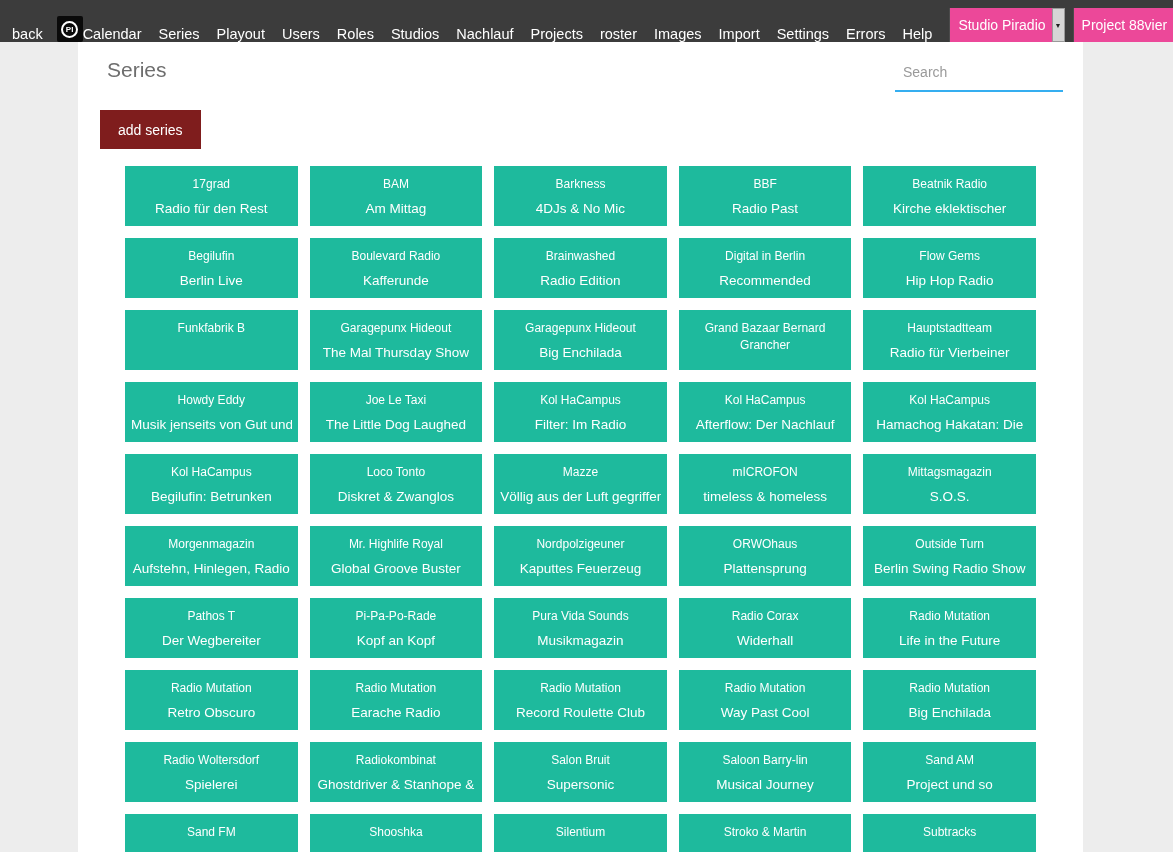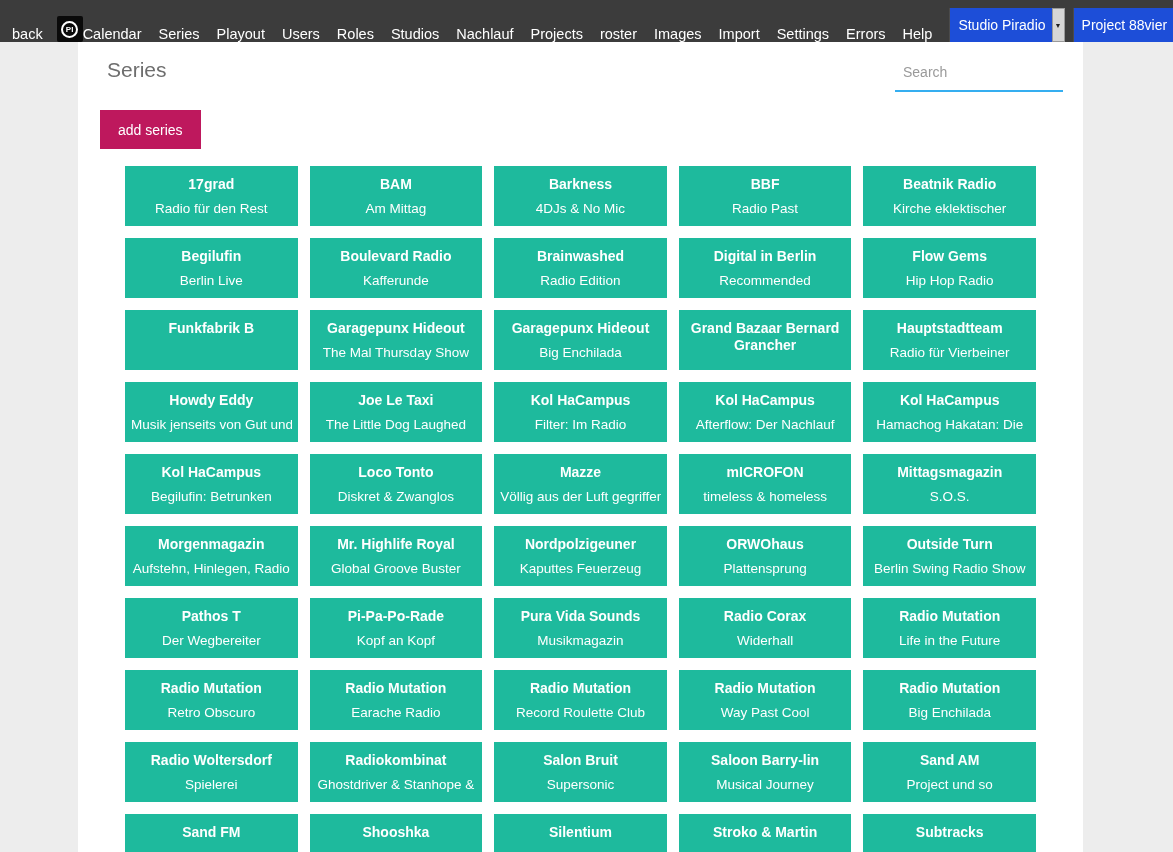--- a/index.html
+++ b/index.html
@@ -33,21 +33,21 @@
     width: 17px; height: 17px;
     border: 2px solid #fff;
     border-radius: 50%;
     display: flex; align-items: center; justify-content: center;
     font-size: 8px; font-weight: bold; color: #fff; letter-spacing: 0;
   }
   .nav-menu { display: flex; align-items: center; }
   .nav-link { color: #fff; margin-right: 17px; cursor: pointer; text-decoration: none; }
   .nav-select {
     display: flex; align-items: stretch;
-    background: #1d4ed8;
+    background: #ec4899;
     border-left: 1px solid #4b4b4b;
     margin-right: 8px;
     cursor: pointer;
     height: 34px;
   }
   .nav-select-label { display: flex; align-items: center; padding: 0 6px 0 8px; font-size: 14px; }
   .nav-select-arrow {
     width: 13px;
     background: #d6d6d6;
     color: #222;
@@ -70,21 +70,21 @@
     font-weight: 400;
     color: #6e6e6e;
     padding: 16px 0 0 29px;
   }
   .add-btn {
     display: inline-block;
     margin: 28px 0 0 22px;
     height: 39px;
     min-width: 100px;
     padding: 0 18px;
-    background: #be185d;
+    background: #7f1d1d;
     border: none;
     color: #fff;
     font-size: 14px;
     font-family: "Liberation Sans", sans-serif;
     cursor: pointer;
   }
   .search-wrap { position: absolute; top: 14px; right: 20px; width: 168px; }
   .search-input {
     width: 100%;
     border: none;
@@ -109,22 +109,22 @@
   .card {
     height: 60px;
     background: #1eba9d;
     color: #fff;
     text-align: center;
     padding: 10px 6px 0 6px;
     overflow: hidden;
     cursor: pointer;
   }
   .card-title {
-    font-size: 14px;
-    font-weight: bold;
+    font-size: 12px;
+    font-weight: normal;
     line-height: 17px;
   }
   .card-subtitle {
     font-size: 13.5px;
     line-height: 17px;
     margin-top: 7px;
     white-space: nowrap;
     overflow: hidden;
   }
 </style>

